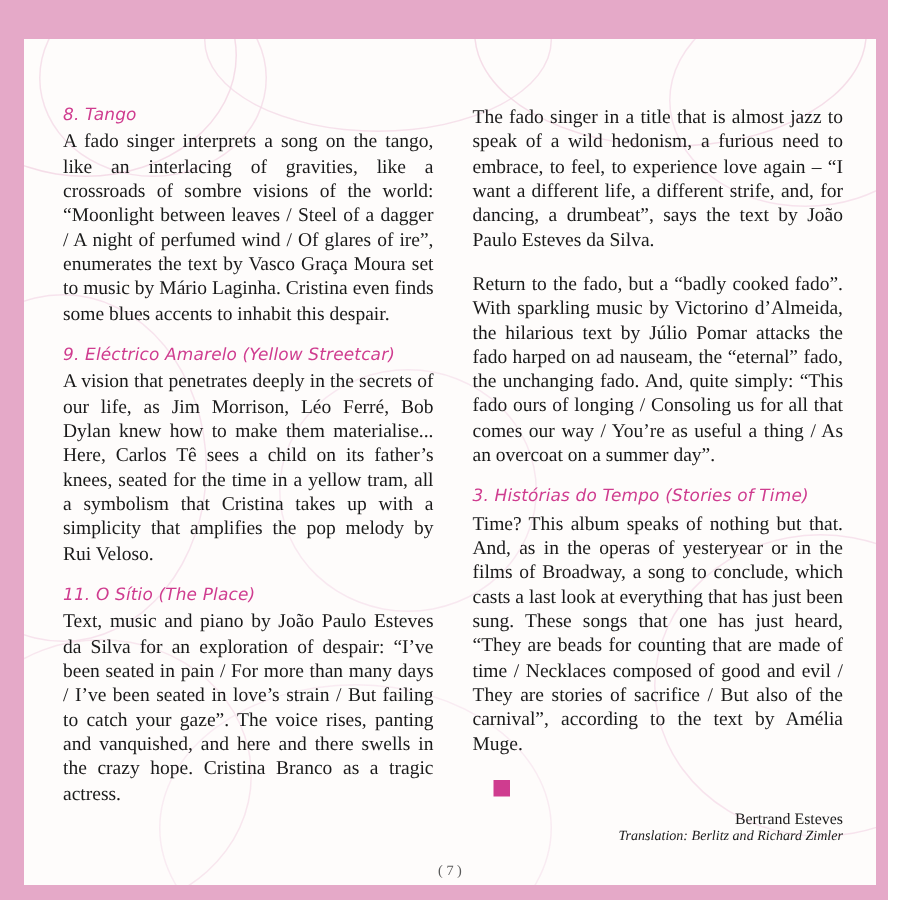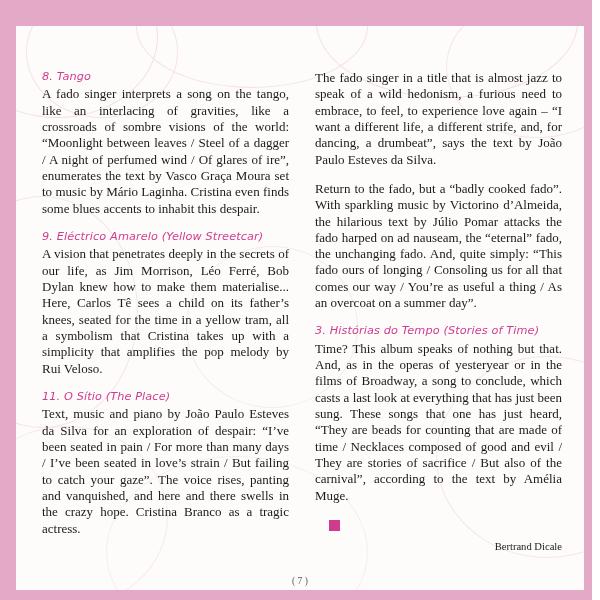--- a/index.html
+++ b/index.html
@@ -212,21 +212,22 @@
         <div class="entry">
           <h3 class="entry-title">
             <span>3.</span>
             <span>Histórias do Tempo (Stories of Time)</span>
           </h3>
           <p class="entry-text">Time? This album speaks of nothing but that. And, as in the operas of yesteryear or in the films of Broadway, a song to conclude, which casts a last look at everything that has just been sung. These songs that one has just heard, “They are beads for counting that are made of time / Necklaces composed of good and evil / They are stories of sacrifice / But also of the carnival”, according to the text by Amélia Muge.</p>
         </div>
 
         <div class="endmark"></div>
 
-        <div class="signature">Bertrand Dicale</div>
+        <div class="signature">Bertrand Esteves</div>
+        <div class="translation">Translation: Berlitz and Richard Zimler</div>
 
       </div>
 
     </div>
 
     <div class="folio">( 7 )</div>
 
   </div>
 </div>
 

